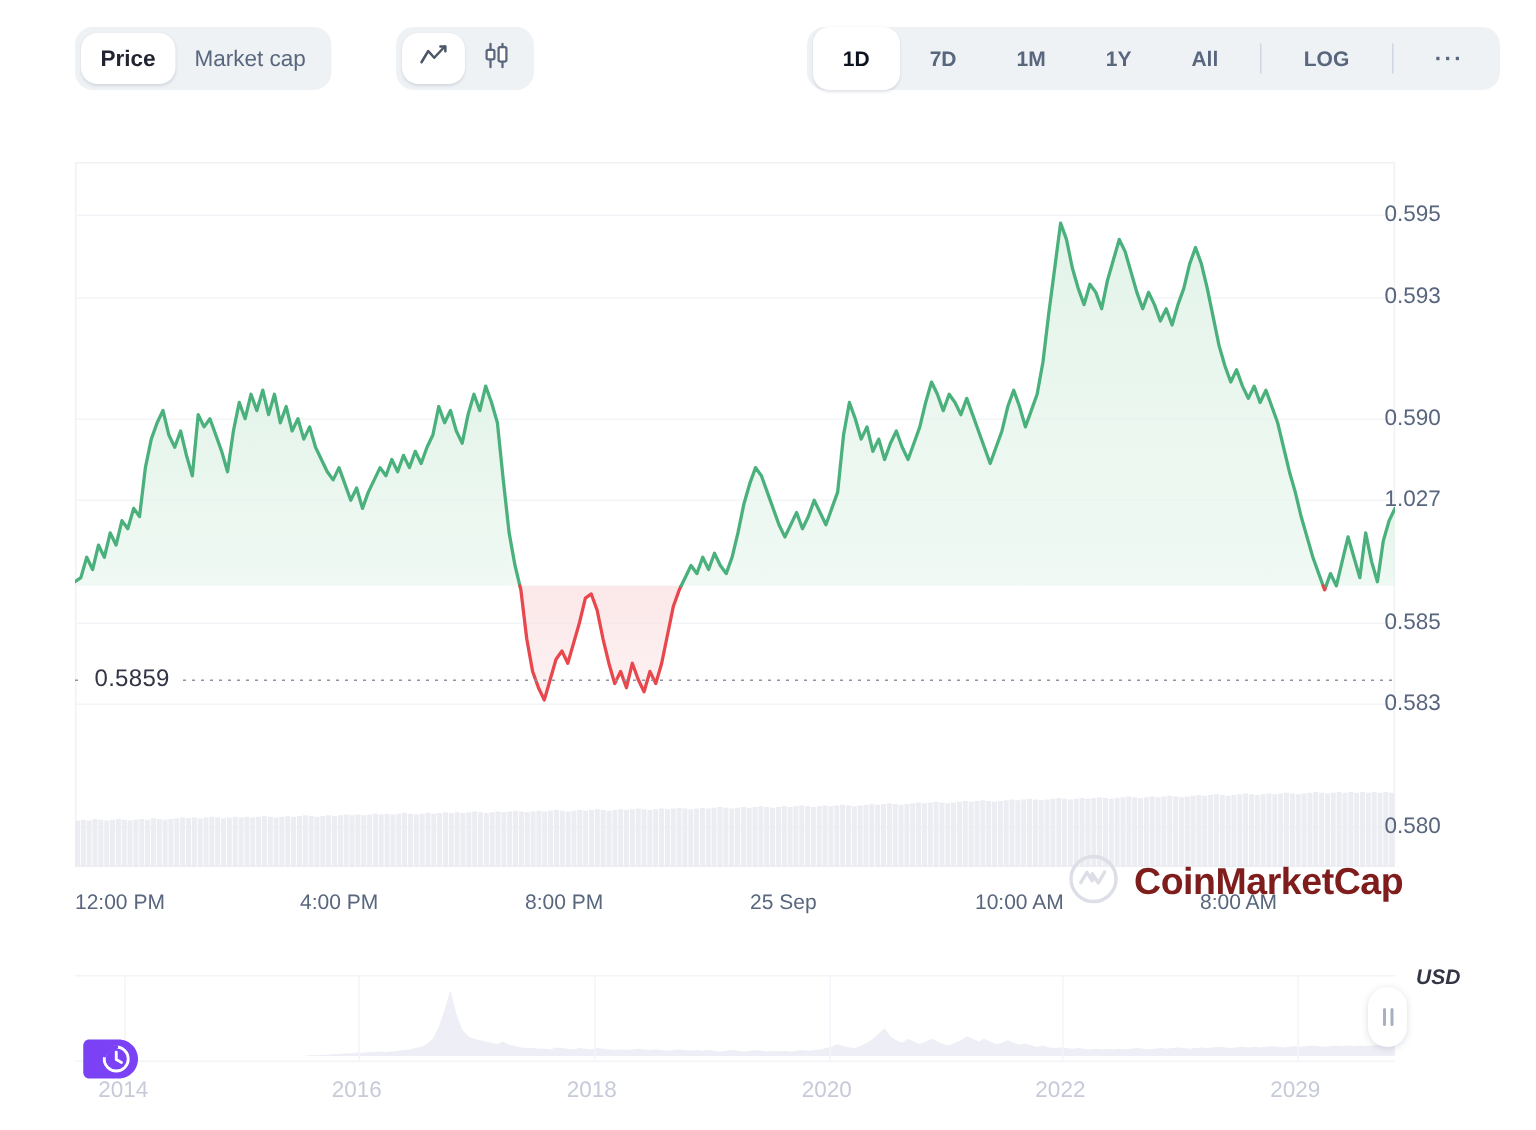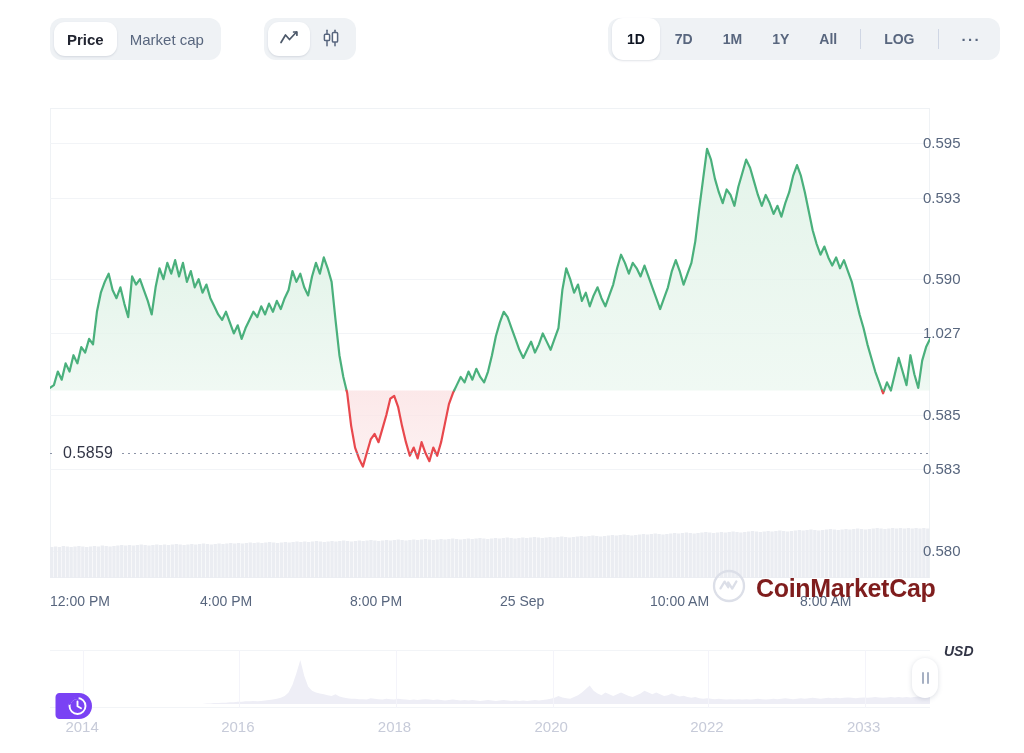--- a/index.html
+++ b/index.html
@@ -25,21 +25,21 @@
     height:34px;border-radius:11px;padding:0 13px;cursor:pointer;
     font-size:15px;color:#58667e;font-weight:500;white-space:nowrap;
     user-select:none;box-sizing:border-box;
   }
   .pill.active{background:#ffffff;color:#222531;font-weight:600;
     box-shadow:0 1px 2px rgba(88,102,126,.18);}
   .pill.icon-pill{padding:0 11px;}
 
   .range-pill{
     display:flex;align-items:center;justify-content:center;
-    height:42px;min-width:34px;border-radius:11px;padding:0 15px;cursor:pointer;
+    height:42px;min-width:34px;border-radius:11px;padding:0 20px;cursor:pointer;
     font-size:14px;font-weight:600;color:#58667e;user-select:none;box-sizing:border-box;
   }
   .range-pill.active{background:#ffffff;color:#0d1421;
     box-shadow:0 1px 2px rgba(88,102,126,.18);}
   .vsep{width:1px;height:20px;background:#cfd6e4;margin:0 8px;flex:none;}
   .dots{letter-spacing:1.5px;font-size:15px;color:#58667e;}
 
   
   #chart-area{position:absolute;left:0;top:78px;width:1024px;height:675px;}
 
@@ -452,21 +452,21 @@
       <i></i>
     </div>
   </div>
 
   <div id="nav-axis">
       <div class="navtick" style="left: 15.44px;">2014</div>
       <div class="navtick" style="left: 171.2px;">2016</div>
       <div class="navtick" style="left: 327.84px;">2018</div>
       <div class="navtick" style="left: 484.48px;">2020</div>
       <div class="navtick" style="left: 640.24px;">2022</div>
-      <div class="navtick" style="left: 796.88px;">2033</div>
+      <div class="navtick" style="left: 796.88px;">2029</div>
     </div>
 
   <div id="history-pin">
     <svg width="46" height="40" viewBox="0 0 46 40" fill="none">
       <path d="M29 3 C36.2 3 42 8.8 42 16 C42 23.2 36.2 29 29 29
                L9.5 29 C7.2 29 5.5 27.2 5.5 25 L5.5 7
                C5.5 4.8 7.2 3 9.5 3 Z" fill="#7a42f4"></path>
       <g>
         <circle cx="27.5" cy="16" r="8" stroke="#ffffff" stroke-width="1.9" fill="none"></circle>
         <path d="M27.5 11.4 V16.3 L31 18.3" stroke="#ffffff" stroke-width="1.9" stroke-linecap="round" stroke-linejoin="round" fill="none"></path>

